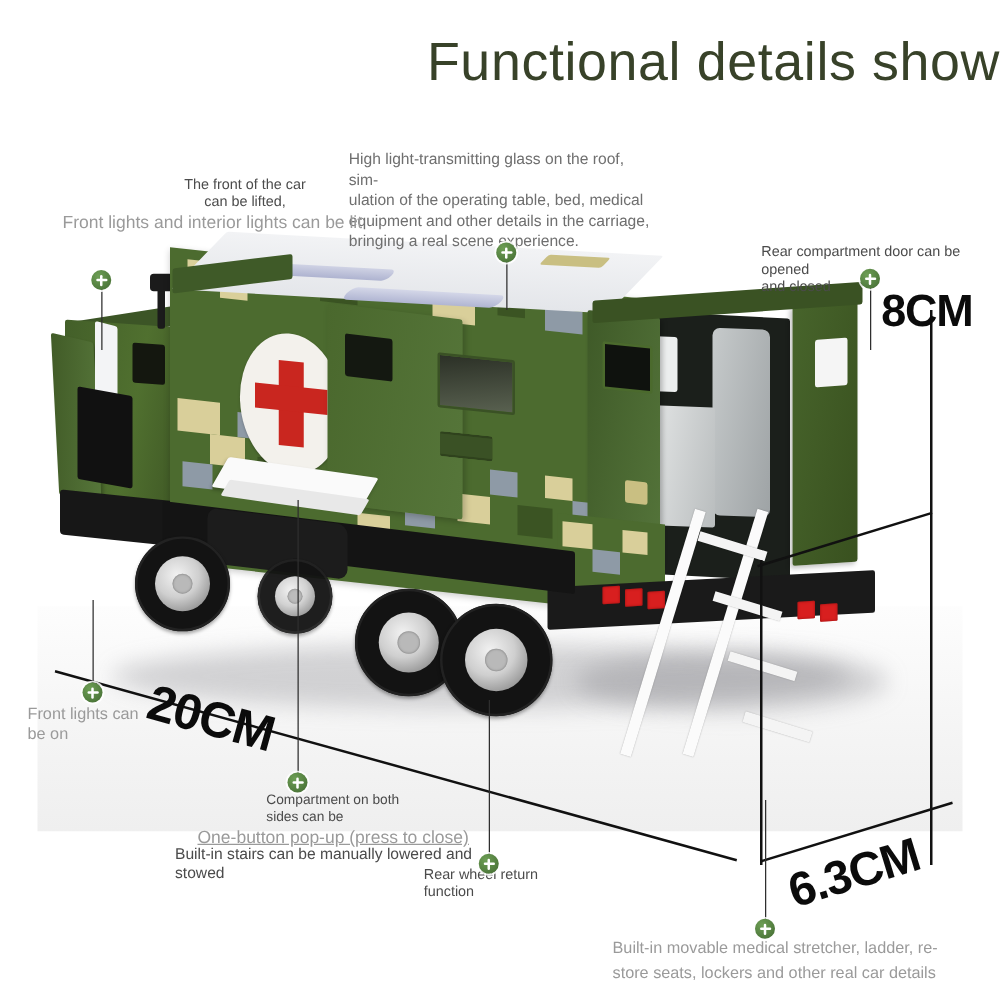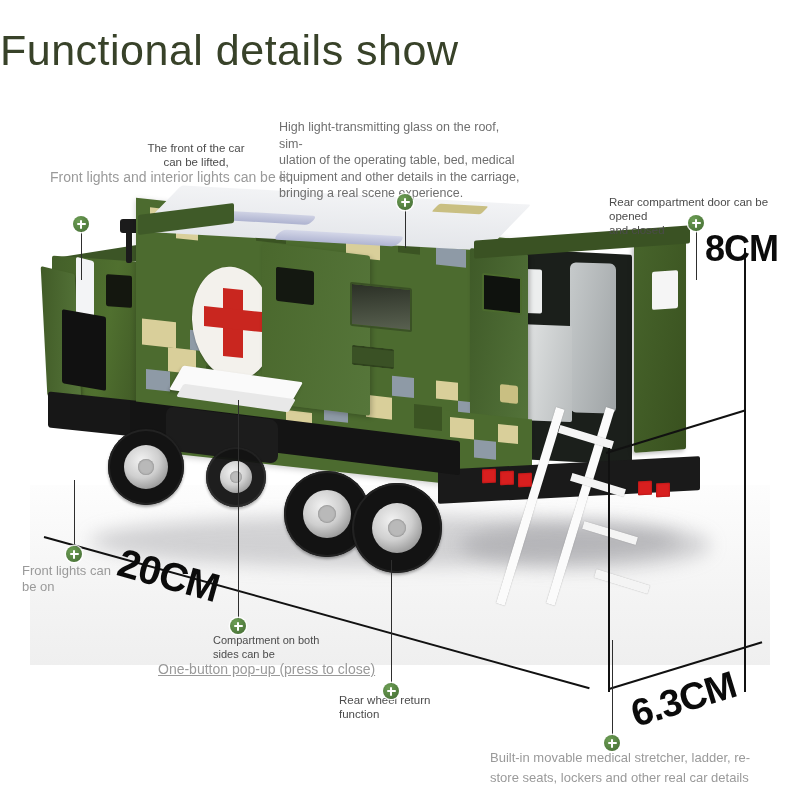--- a/index.html
+++ b/index.html
@@ -5,21 +5,21 @@
   html,body{margin:0;padding:0;}
   body{
     width:800px;height:800px;background:#ffffff;
     font-family:"Liberation Sans", sans-serif;
     overflow:hidden;position:relative;
   }
   #stage{position:absolute;inset:0;width:800px;height:800px;}
 
   
   .title{
-    position:absolute;left:0;top:26px;width:800px;text-align:left;
+    position:absolute;left:0;top:26px;width:800px;text-align:right;
     font-size:43px;color:#384229;letter-spacing:.5px;font-weight:400;
   }
 
   
   .cap{position:absolute;color:#9a9a9a;line-height:1.32;white-space:pre-line;}
   .cap.dark{color:#4b4b4b;}
   .cap.mid{color:#6f6f6f;}
 
   
   .marker{position:absolute;width:16px;height:16px;border-radius:50%;
@@ -275,20 +275,22 @@
 and closed</div>
 
   <div class="cap" style="left:22px;top:563px;width:120px;font-size:13px;line-height:16px;">Front lights can
 be on</div>
 
   <div class="cap dark" style="left:213px;top:634px;width:180px;font-size:11px;line-height:13.5px;">Compartment on both
 sides can be</div>
 
   <div class="cap" style="left:158px;top:661px;width:300px;font-size:14px;line-height:17px;text-decoration:underline;">One-button pop-up (press to close)</div>
 
+  <div class="cap dark" style="left:140px;top:676px;width:270px;font-size:12.5px;line-height:15px;">Built-in stairs can be manually lowered and
+stowed</div>
 
   <div class="cap dark" style="left:339px;top:694px;width:150px;font-size:11.5px;line-height:13.5px;">Rear wheel return
 function</div>
 
   <div class="cap" style="left:490px;top:748px;width:280px;font-size:13px;line-height:20px;">Built-in movable medical stretcher, ladder, re-
 store seats, lockers and other real car details</div>
 
 </div>
 
 </body></html>

